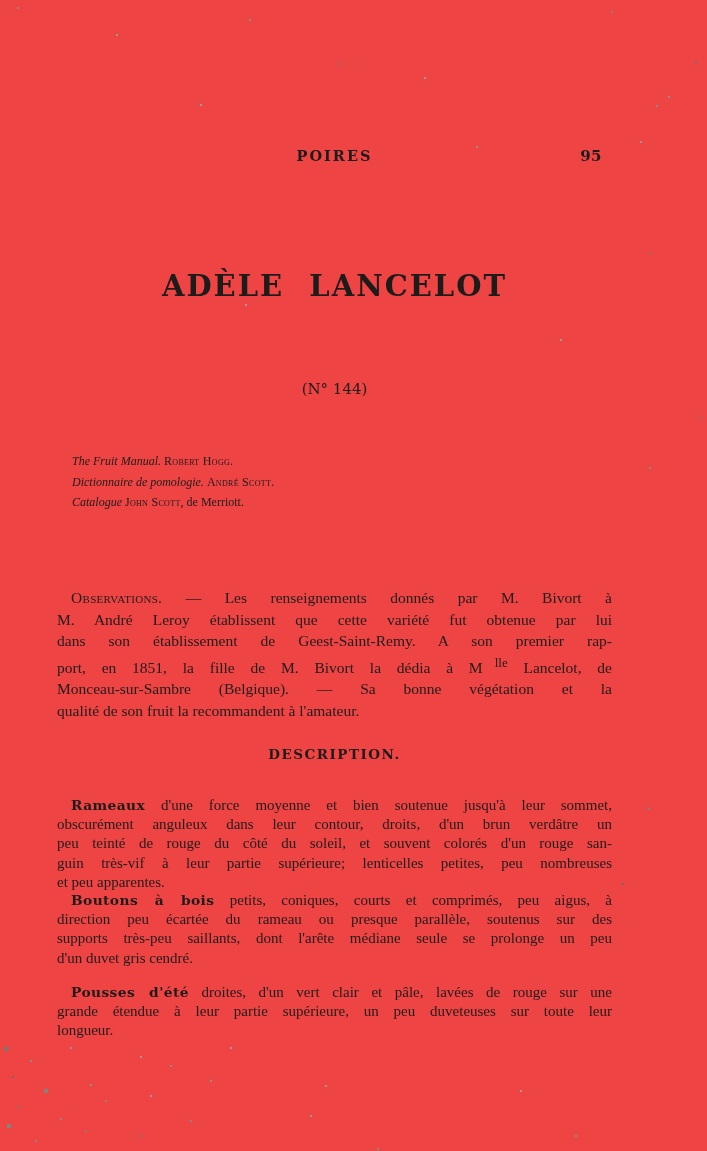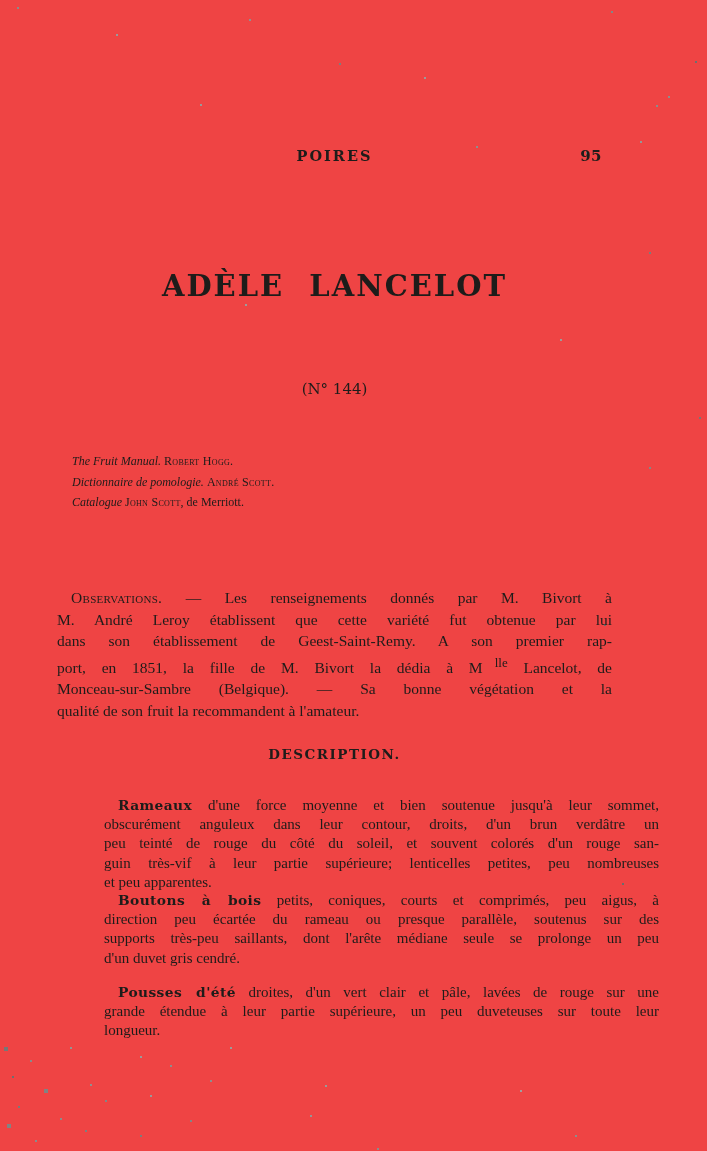--- a/index.html
+++ b/index.html
@@ -51,21 +51,21 @@
   sup.ord { font-size: 13px; vertical-align: 6px; letter-spacing: 0; padding-left: 12px; }
 
   
   #deschead {
     top: 746px; text-align: center;
     font-family: "DejaVu Serif", serif; font-weight: bold;
     font-size: 13.5px; letter-spacing: 1.5px;
   }
 
   
-  .dpara { font-size: 15px; line-height: 19.2px; margin-left: 47px; }
+  .dpara { font-size: 15px; line-height: 19.2px; }
   #p1 { top: 796px; }
   #p2 { top: 891px; }
   #p3 { top: 983px; }
   .hw {
     font-family: "DejaVu Serif", serif; font-weight: bold;
     font-size: 13.8px; letter-spacing: 0.4px;
   }
 
   
   #specks {

